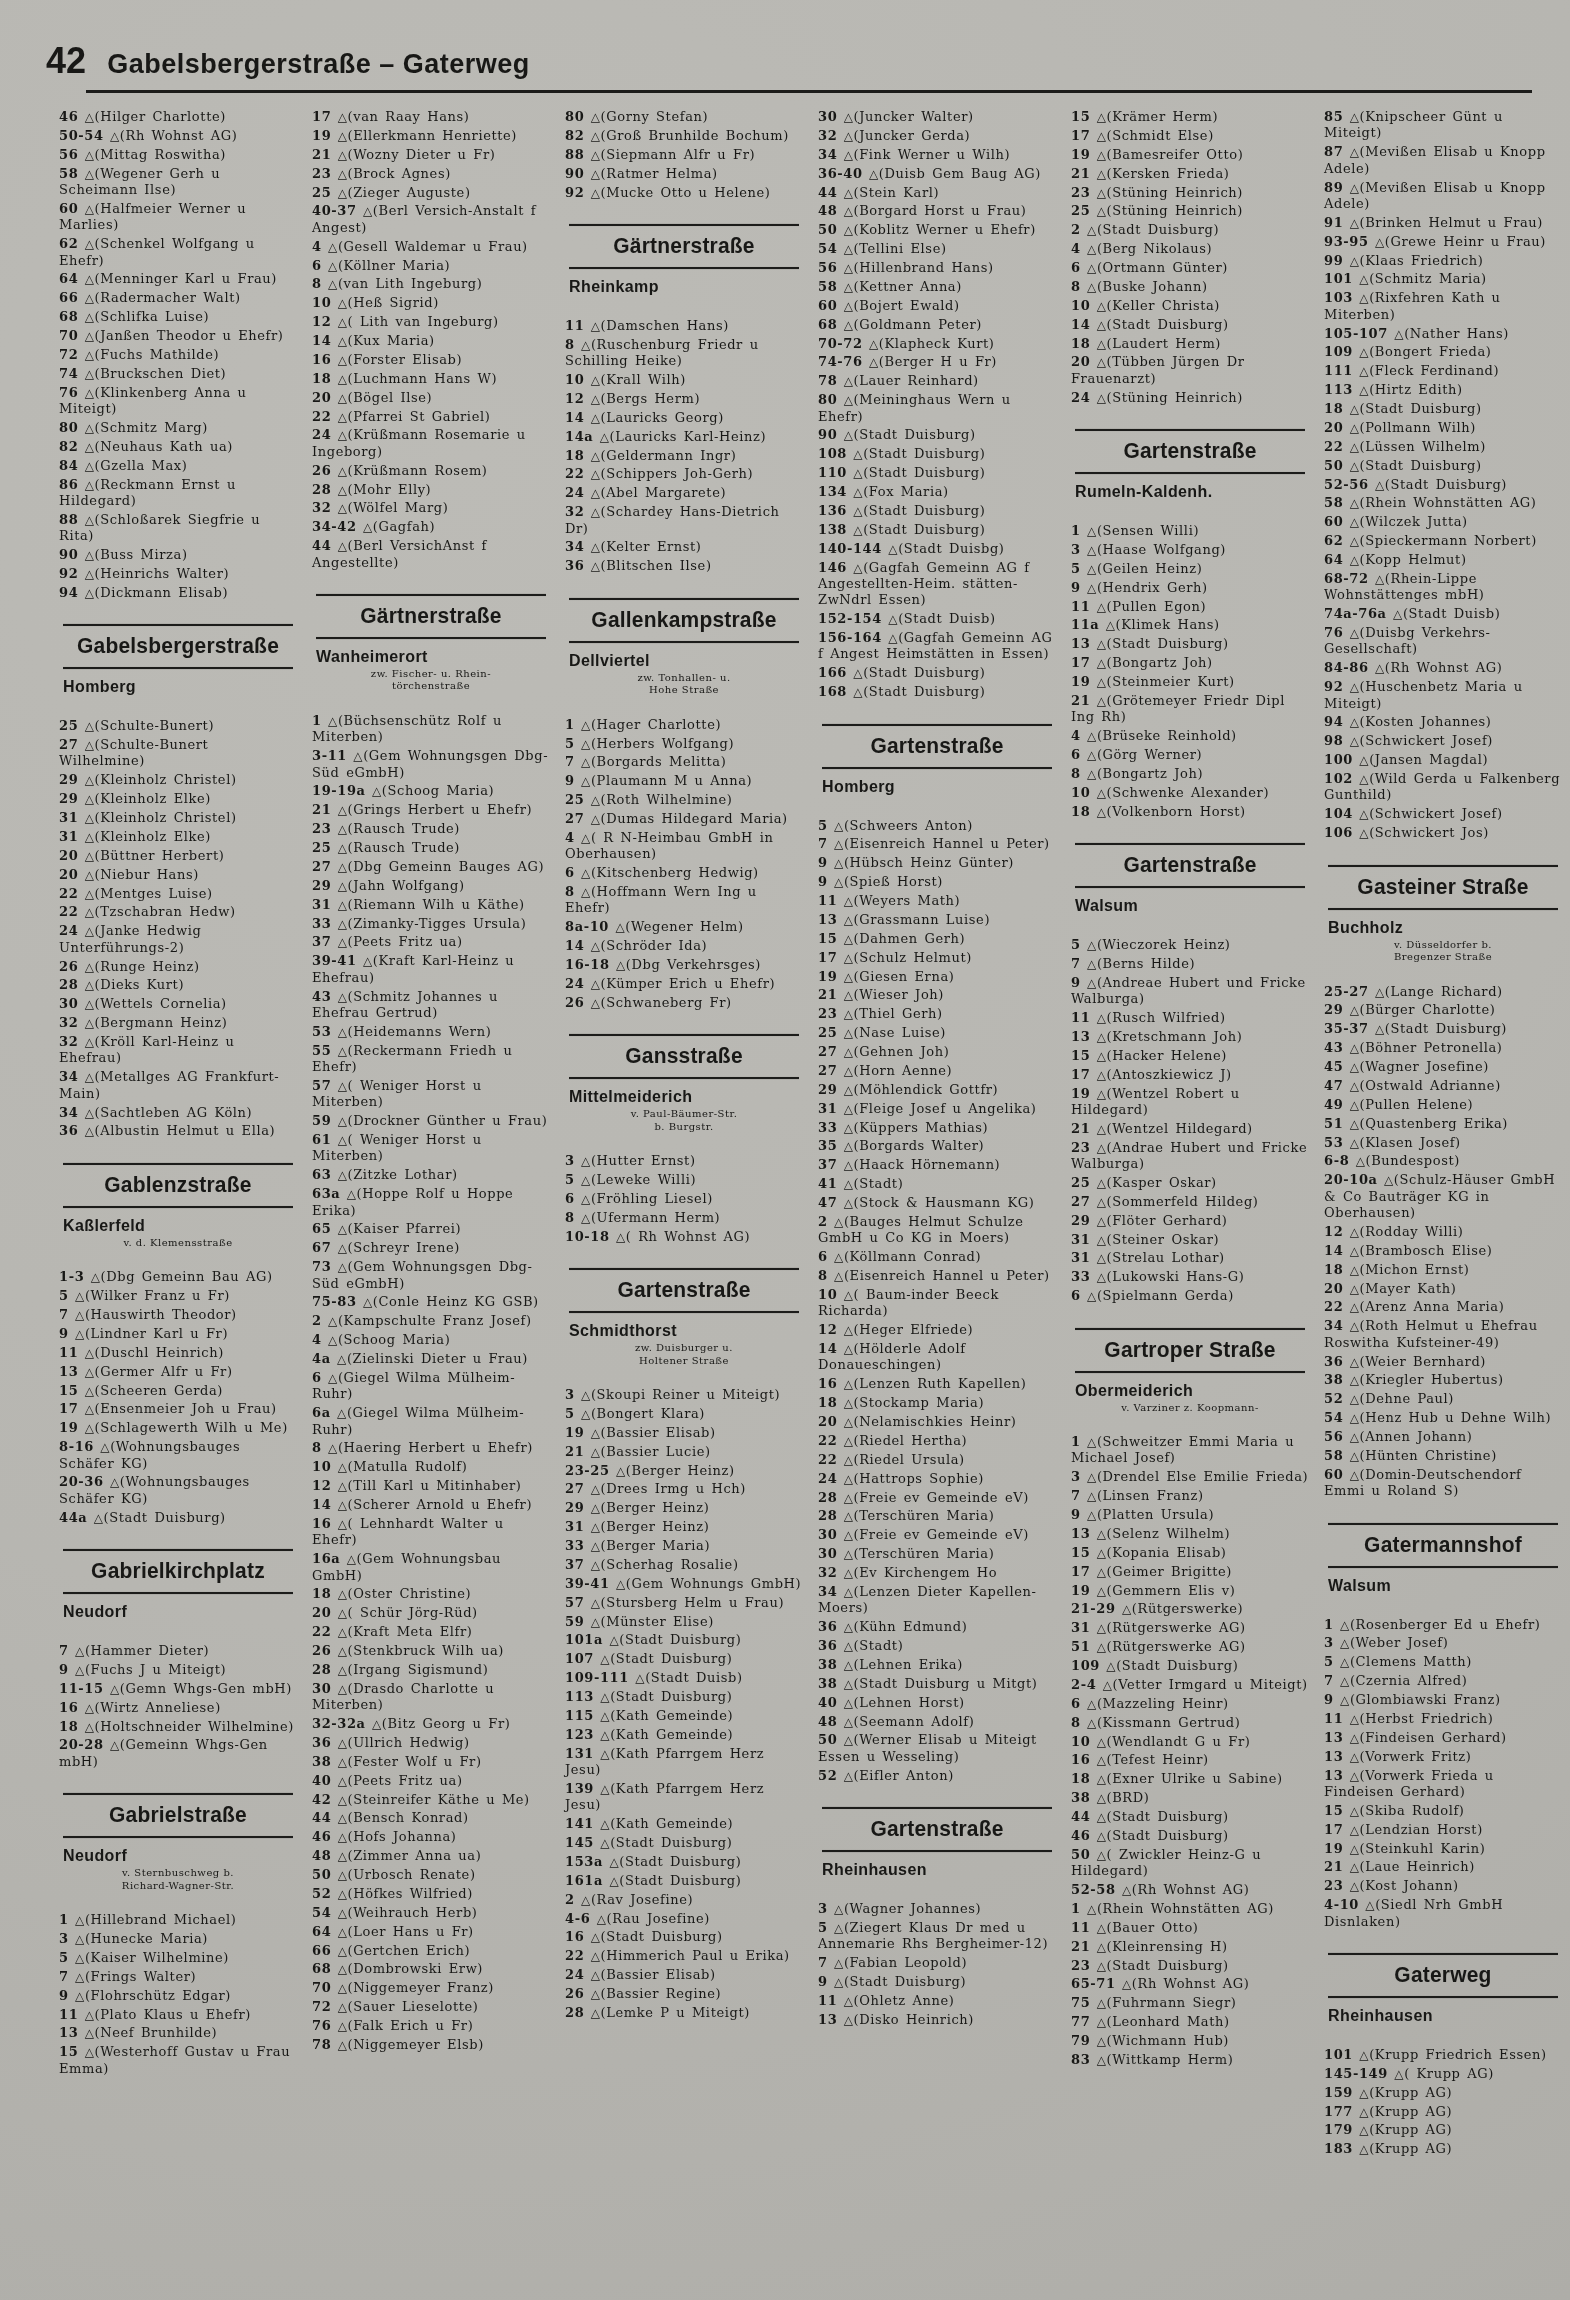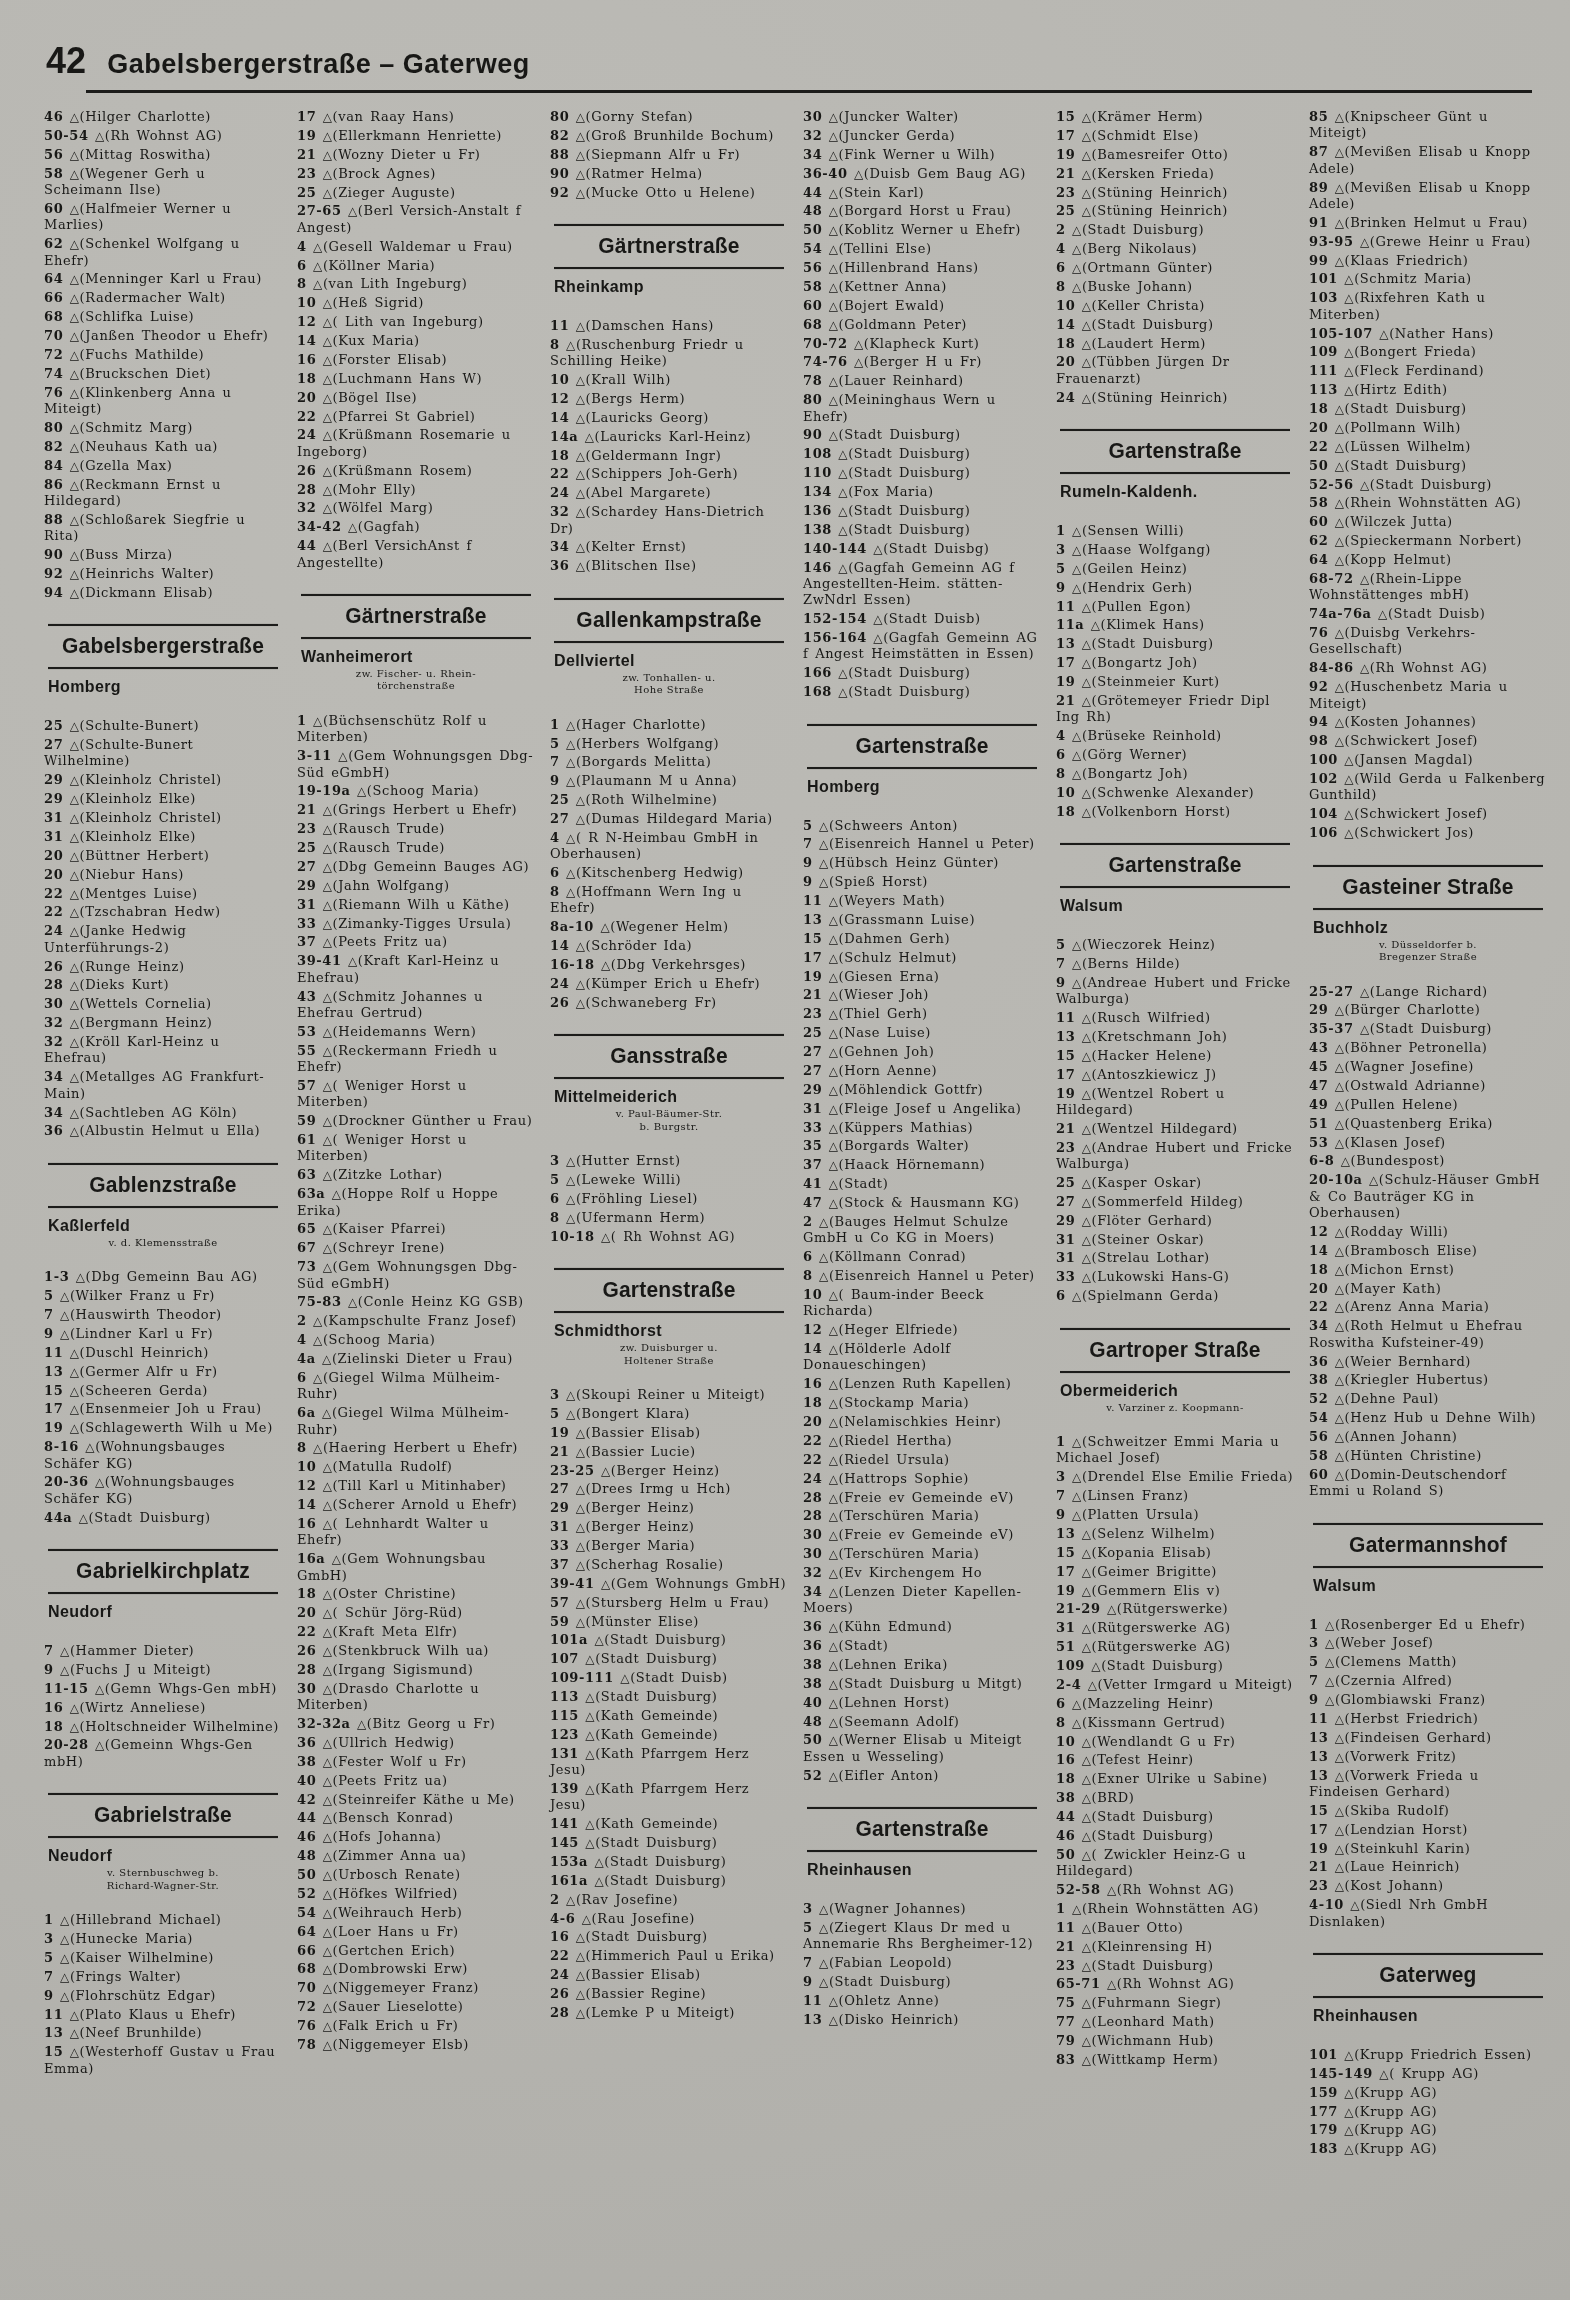--- a/index.html
+++ b/index.html
@@ -14,21 +14,21 @@
   .page-header{padding:40px 40px 0 46px;white-space:nowrap;}
   .page-num{
     font-family:"Liberation Sans", sans-serif;font-weight:bold;font-size:36px;
     display:inline-block;vertical-align:baseline;
   }
   .page-title{
     font-family:"Liberation Sans", sans-serif;font-weight:bold;font-size:27px;
     display:inline-block;margin-left:16px;letter-spacing:0.5px;
   }
   .header-rule{border:none;border-top:3px solid #1c1c1a;margin:8px 38px 0 86px;}
-  .columns{display:flex;gap:15px;padding:16px 34px 0 44px;align-items:flex-start;}
+  .columns{display:flex;gap:15px;padding:16px 34px 0 59px;align-items:flex-start;}
   .col{width:238px;flex:0 0 238px;}
   .entry{
     font-size:13px;line-height:1.26;letter-spacing:0.6px;word-spacing:2px;
     margin:0 0 2.5px 0;
   }
   .entry .n{font-weight:bold;}
   .mark{font-size:12px;}
   .section{margin:24px 4px 10px 4px;}
   .section-title{
     border-top:2.5px solid #1c1c1a;border-bottom:2.5px solid #1c1c1a;
@@ -144,21 +144,21 @@
       <div class="entry"><span class="n">11</span><span class="mark"> △</span><span>(Plato Klaus u Ehefr)</span></div>
       <div class="entry"><span class="n">13</span><span class="mark"> △</span><span>(Neef Brunhilde)</span></div>
       <div class="entry"><span class="n">15</span><span class="mark"> △</span><span>(Westerhoff Gustav u Frau Emma)</span></div>
     </div>
     <div class="col">
       <div class="entry"><span class="n">17</span><span class="mark"> △</span><span>(van Raay Hans)</span></div>
       <div class="entry"><span class="n">19</span><span class="mark"> △</span><span>(Ellerkmann Henriette)</span></div>
       <div class="entry"><span class="n">21</span><span class="mark"> △</span><span>(Wozny Dieter u Fr)</span></div>
       <div class="entry"><span class="n">23</span><span class="mark"> △</span><span>(Brock Agnes)</span></div>
       <div class="entry"><span class="n">25</span><span class="mark"> △</span><span>(Zieger Auguste)</span></div>
-      <div class="entry"><span class="n">27-65</span><span class="mark"> △</span><span>(Berl Versich-Anstalt f Angest)</span></div>
+      <div class="entry"><span class="n">40-37</span><span class="mark"> △</span><span>(Berl Versich-Anstalt f Angest)</span></div>
       <div class="entry"><span class="n">4</span><span class="mark"> △</span><span>(Gesell Waldemar u Frau)</span></div>
       <div class="entry"><span class="n">6</span><span class="mark"> △</span><span>(Köllner Maria)</span></div>
       <div class="entry"><span class="n">8</span><span class="mark"> △</span><span>(van Lith Ingeburg)</span></div>
       <div class="entry"><span class="n">10</span><span class="mark"> △</span><span>(Heß Sigrid)</span></div>
       <div class="entry"><span class="n">12</span><span class="mark"> △</span><span>( Lith van Ingeburg)</span></div>
       <div class="entry"><span class="n">14</span><span class="mark"> △</span><span>(Kux Maria)</span></div>
       <div class="entry"><span class="n">16</span><span class="mark"> △</span><span>(Forster Elisab)</span></div>
       <div class="entry"><span class="n">18</span><span class="mark"> △</span><span>(Luchmann Hans W)</span></div>
       <div class="entry"><span class="n">20</span><span class="mark"> △</span><span>(Bögel Ilse)</span></div>
       <div class="entry"><span class="n">22</span><span class="mark"> △</span><span>(Pfarrei St Gabriel)</span></div>

